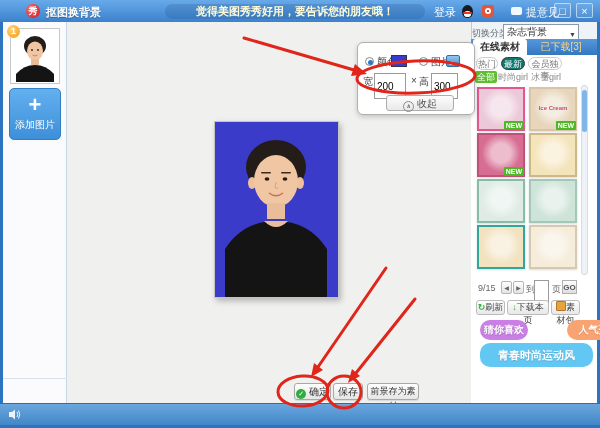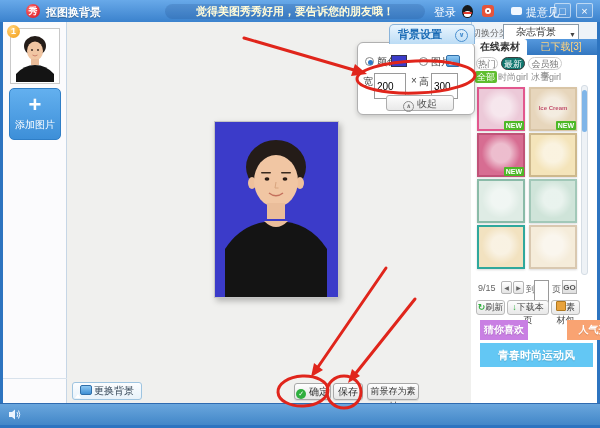--- a/index.html
+++ b/index.html
@@ -55,21 +55,21 @@
   .pic-ico i{position:absolute;left:2px;bottom:1px;width:0;height:0;border:3px solid transparent;border-bottom:4px solid #fff}
   .inp{border:1px solid #9a9a9a;background:#fff;font-size:10px;padding:12px 2px;line-height:13px}
   .fold{left:386px;top:95px;width:68px;height:16px;border:1px solid #adadad;border-radius:3px;z-index:5;cursor:pointer;
         background:linear-gradient(#fdfdfd,#e9e9e9);text-align:center;font-size:10px;color:#555;line-height:15px}
   .circ-ico{display:inline-block;width:9px;height:9px;border:1px solid #8a8a8a;border-radius:50%;font-size:6px;
             line-height:8px;color:#777;vertical-align:-1px;text-align:center;font-weight:bold}
   
   .rpanel{left:471px;top:22px;width:126px;height:381px;background:#eef3f8;border-left:1px solid #b5cbdf}
   .catlabel{left:472px;top:27px;font-size:9px;color:#666}
   .select{left:503px;top:24px;width:76px;height:16px;background:#fff;border:1px solid #8a9aa8;font-size:10px;
-          line-height:14px;padding-left:12px;cursor:pointer}
+          line-height:14px;padding-left:3px;cursor:pointer}
   .select .dd{position:absolute;right:2px;top:3px;font-size:7px;color:#444}
   .tabstrip{left:471px;top:39px;width:126px;height:16px;background:linear-gradient(#5598dd,#3377c0)}
   .tab-on{left:473px;top:39px;width:54px;height:16px;background:#fff;border-radius:3px 3px 0 0;z-index:2;
           text-align:center;font-size:10px;font-weight:bold;color:#333;line-height:16px;cursor:pointer}
   .tab-off{left:530px;top:39px;width:62px;height:16px;text-align:center;font-size:10px;color:#ffd37f;line-height:16px;cursor:pointer}
   .rcontent{left:471px;top:55px;width:126px;height:348px;background:#fff}
   .pill{top:57px;height:13px;border:1px solid #ccc;border-radius:7px;background:#fff;color:#777;font-size:9px;
         line-height:12px;text-align:center;cursor:pointer}
   .pill.dark{background:#0f766e;border-color:#3a3a3a;color:#fff}
   .subf{top:71px;height:12px;font-size:9px;line-height:12px;color:#888;cursor:pointer}
@@ -85,21 +85,21 @@
   .pgtxt{top:283px;font-size:9px;color:#666}
   .pgbtn{top:281px;width:11px;height:13px;border:1px solid #b5b5b5;border-radius:2px;background:linear-gradient(#fff,#e4e4e4);
          font-size:6px;color:#666;text-align:center;line-height:12px;cursor:pointer}
   .pginp{left:534px;top:280px;width:15px;height:12px}
   .gobtn{left:562px;top:280px;width:15px;height:14px;border:1px solid #b0b0b0;border-radius:0;background:linear-gradient(#fff,#dedede);
          font-size:8px;font-weight:bold;color:#555;text-align:center;line-height:13px;cursor:pointer}
   .act{top:300px;height:15px;border:1px solid #bbb;border-radius:3px;background:linear-gradient(#fdfdfd,#e8e8e8);
        font-size:9px;color:#444;line-height:13px;text-align:center;cursor:pointer}
   .g-ico{color:#2fae3e;font-weight:bold;font-size:9px}
   .pack-ico{display:inline-block;width:8px;height:8px;background:#e8a33d;border:1px solid #b07820;vertical-align:-1px;border-radius:1px}
-  .promo{color:#fff;font-weight:bold;text-align:center;border-radius:0;cursor:pointer;
+  .promo{color:#fff;font-weight:bold;text-align:center;border-radius:10px;cursor:pointer;
          text-shadow:0 1px 1px rgba(0,0,0,.15)}
   .scroll{left:581px;top:85px;width:7px;height:190px;background:#eef2f6;border:1px solid #d5dde5;border-radius:3px}
   .scroll i{position:absolute;left:0;top:4px;width:5px;height:42px;background:#7fb5e8;border-radius:3px}
   
   .fbtn{top:383px;height:17px;border:1px solid #a8a8a8;border-radius:3px;background:linear-gradient(#fefefe,#e6e6e6);
         text-align:center;font-size:10px;color:#333;line-height:15px;cursor:pointer;box-shadow:0 1px 1px rgba(0,0,0,.1)}
   .chk{display:inline-block;width:10px;height:10px;border-radius:50%;background:#2fae3e;color:#fff;font-size:7px;
        line-height:10px;vertical-align:-1px;font-weight:bold}
   .changebg{left:72px;top:382px;width:70px;height:18px;border:1px solid #9ec4e0;border-radius:3px;cursor:pointer;
             background:linear-gradient(#fbfdff,#e8f2fa);font-size:10px;color:#345;text-align:center;line-height:16px}
@@ -168,24 +168,20 @@
       <path d="M49,99 Q61,111 73,99 Z" fill="#eabd9a"></path>
       <rect x="46" y="50" width="10" height="1.6" rx="0.8" fill="#3a2a1e"></rect>
       <rect x="66" y="50" width="10" height="1.6" rx="0.8" fill="#3a2a1e"></rect>
       <ellipse cx="52" cy="57" rx="2.4" ry="1.7" fill="#2a1c14"></ellipse>
       <ellipse cx="70" cy="57" rx="2.4" ry="1.7" fill="#2a1c14"></ellipse>
       <path d="M61,60 L60,66 L63.5,66" stroke="#d8a57f" stroke-width="1" fill="none"></path>
       <path d="M54,71 Q61,76.5 68,71" stroke="#c4705c" stroke-width="1.5" fill="none"></path>
     </svg>
   </div>
 
-  <div class="b sp-tab">
-    <span>背景设置</span>
-    <span class="chev">∨</span>
-  </div>
   <div class="b sp"></div>
   <span class="b radio" style="left:365px;top:57px;z-index:5">
       <i></i>
     </span>
   <span class="b slabel" style="left:377px;top:55px;z-index:5">颜色</span>
   <span class="b swatch" style="background: rgb(59, 59, 201);"></span>
   <span class="b radio" style="left:419px;top:57px;z-index:5"></span>
   <span class="b slabel" style="left:431px;top:55px;z-index:5">图片</span>
   <span class="b pic-ico" style="left:446px;top:55px;width:14px;height:12px;z-index:5">
       <i></i>
@@ -272,23 +268,20 @@
     <span class="g-ico">↓</span><span>下载本页</span>
   </div>
   <div class="b act" style="left:551px;width:29px">
     <span class="pack-ico"></span><span>素材包</span>
   </div>
 
   <div class="b promo" style="left: 480px; top: 320px; width: 48px; height: 20px; line-height: 20px; font-size: 10px; background: rgb(201, 127, 227);">猜你喜欢</div>
   <div class="b promo" style="left: 530px; top: 320px; width: 63px; height: 20px; line-height: 20px; font-size: 10px; background: rgb(249, 163, 114); margin-left: 37px;">人气开衫</div>
   <div class="b promo" style="left: 480px; top: 343px; width: 113px; height: 24px; line-height: 24px; font-size: 11px; background: rgb(99, 199, 244);">青春时尚运动风</div>
 
-  <div class="b changebg">
-    <span class="cb-ico pic-ico"><i></i></span><span>更换背景</span>
-  </div>
   <div class="b fbtn" style="left:294px;width:37px">
     <span class="chk">✓</span>
     <span>确定</span>
   </div>
   <div class="b fbtn" style="left:333px;width:30px">保存</div>
   <div class="b fbtn" style="left:367px;width:52px;font-size:9px">前景存为素材</div>
 
   <div class="b statusbar"></div>
   <svg class="b" style="left:8px;top:408px" width="13" height="13" viewBox="0 0 13 13">
     <path d="M1,4 L4,4 L7,1.5 L7,11.5 L4,9 L1,9 Z" fill="#eaf4ff"></path>

